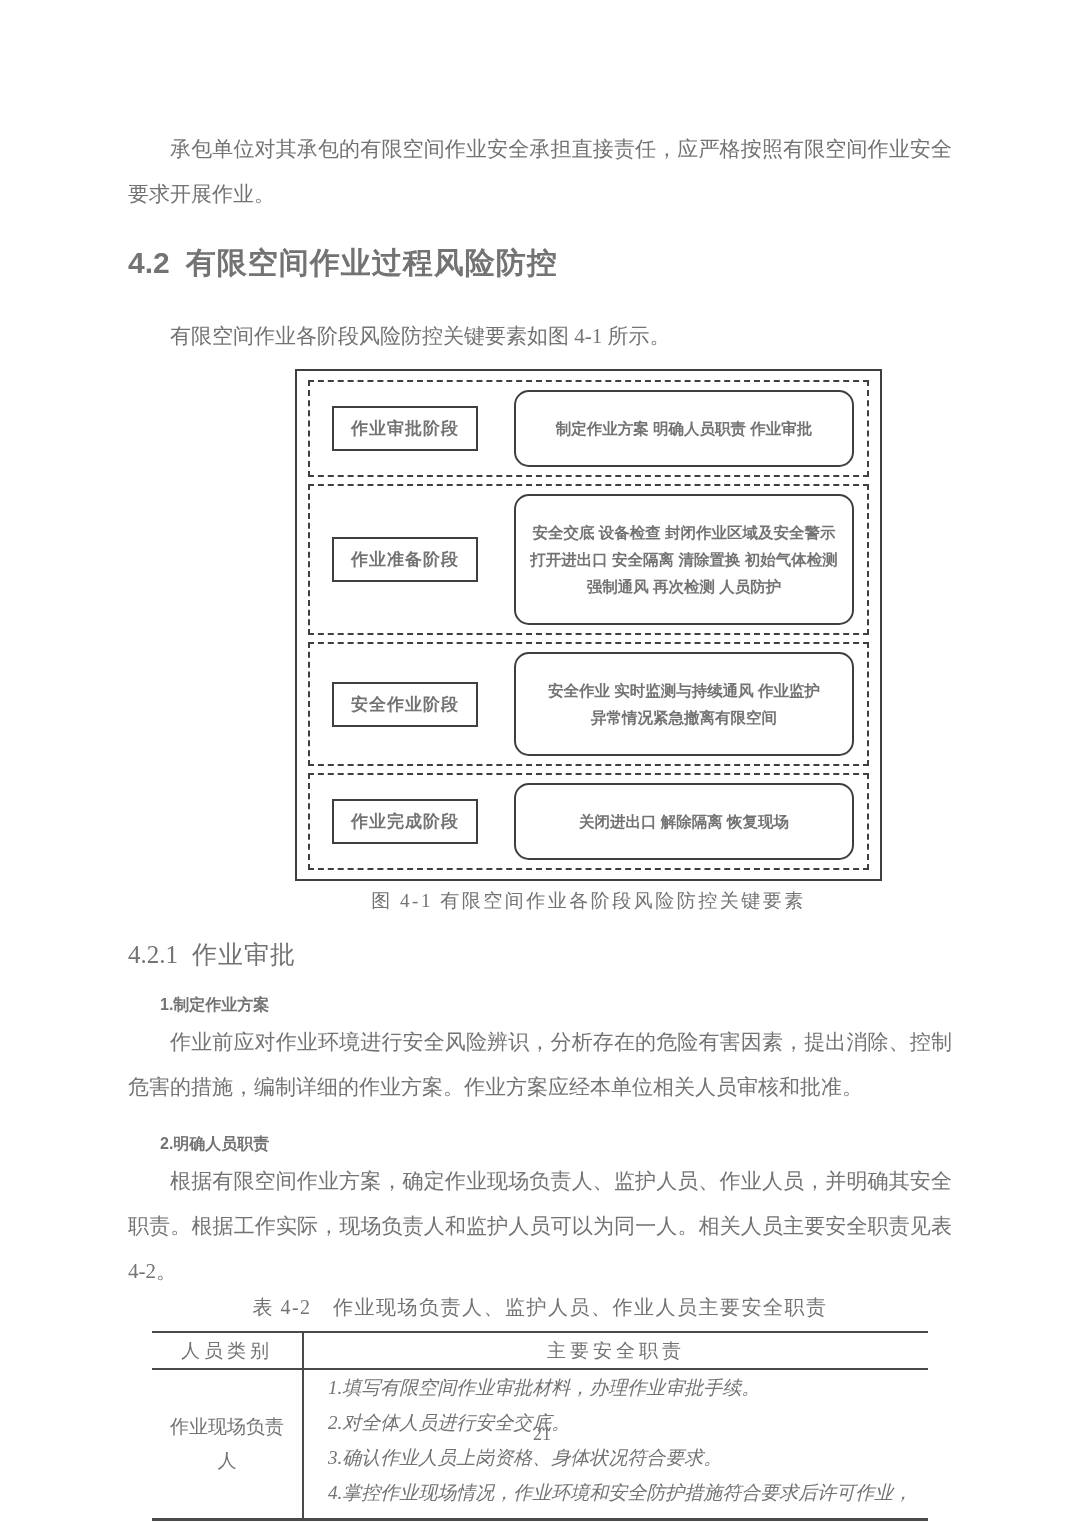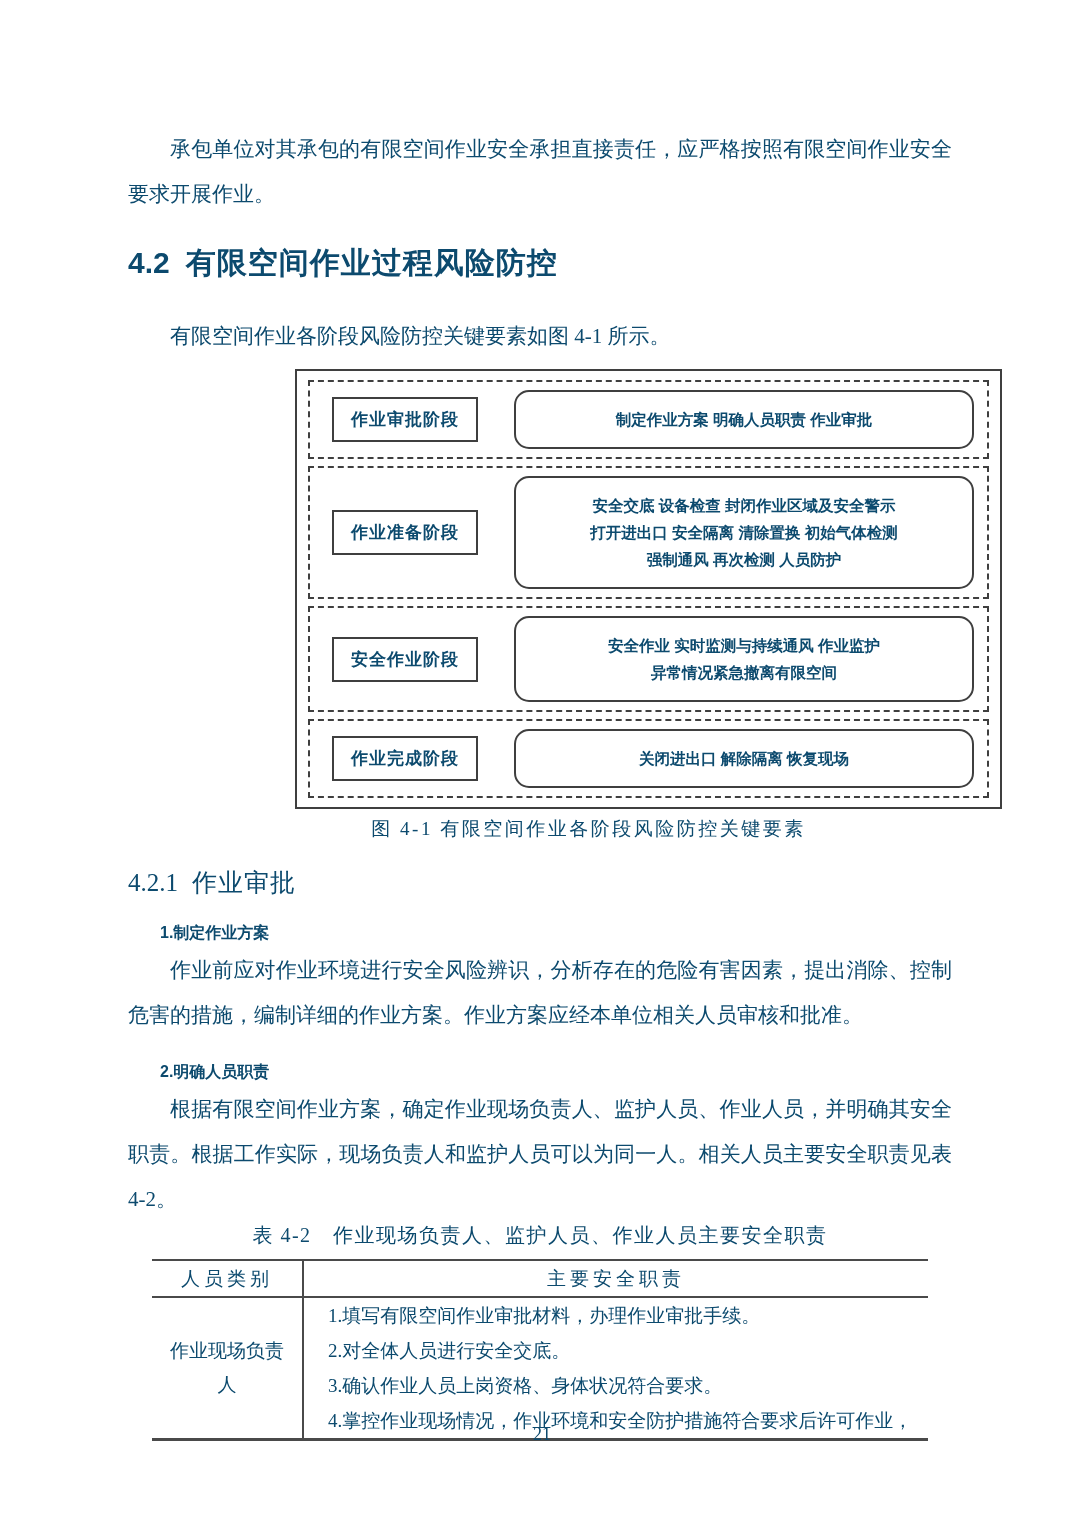--- a/index.html
+++ b/index.html
@@ -3,21 +3,21 @@
 <meta charset="utf-8">
 <style>
   * { margin: 0; padding: 0; box-sizing: border-box; }
   html, body { background: #ffffff; }
   .page {
     position: relative;
     width: 1080px;
     height: 1526px;
     margin: 0 auto;
     background: #ffffff;
-    color: #0c4a6e;
+    color: #737373;
     font-family: "Liberation Serif", "DejaVu Serif", serif;
     padding-top: 127px;
     overflow: hidden;
     border-radius: 8px;
   }
   .content { margin: 0 128px; }
 
   .body-par {
     font-size: 21px;
     line-height: 45px;
@@ -32,21 +32,21 @@
     font-size: 30px;
     letter-spacing: 1px;
   }
   .h2 .sec-num { margin-right: 16px; letter-spacing: 0; }
 
   .figure-lead { margin-top: 30px; }
 
   
   .figure-box {
     margin: 10px 0 0 167px;
-    width: 707px;
+    width: 587px;
     border: 2px solid #3f3f3f;
     padding: 9px 11px;
     display: flex;
     flex-direction: column;
     gap: 7px;
     background: #fff;
   }
   .stage-row {
     border: 2px dashed #3f3f3f;
     display: flex;
@@ -67,21 +67,21 @@
     font-weight: bold;
     font-size: 17px;
     letter-spacing: 1px;
   }
   .stage-content {
     flex: 1;
     margin-left: 36px;
     border: 2px solid #3f3f3f;
     border-radius: 15px;
     text-align: center;
-    padding: 14px 8px;
+    padding: 23px 8px;
     font-family: "Liberation Sans", "DejaVu Sans", sans-serif;
     font-weight: bold;
     font-size: 15.5px;
     line-height: 27px;
   }
   .stage-content div { white-space: nowrap; }
   .figure-caption {
     margin: 7px 0 0 167px;
     width: 587px;
     text-align: center;
@@ -136,21 +136,21 @@
     display: flex;
     align-items: center;
     justify-content: center;
   }
   .t-cat span {
     display: inline-block;
     width: 118px;
     text-align: center;
     line-height: 34px;
   }
-  .t-duties { padding: 0 6px 0 24px; }
+  .t-duties { padding: 0 6px 8px 24px; font-style: italic; }
   .t-duties div { line-height: 35px; white-space: nowrap; }
 
   .page-number {
     position: absolute;
     left: 4px; right: 0;
     top: 1424px;
     text-align: center;
     font-size: 18px;
   }
 </style>

